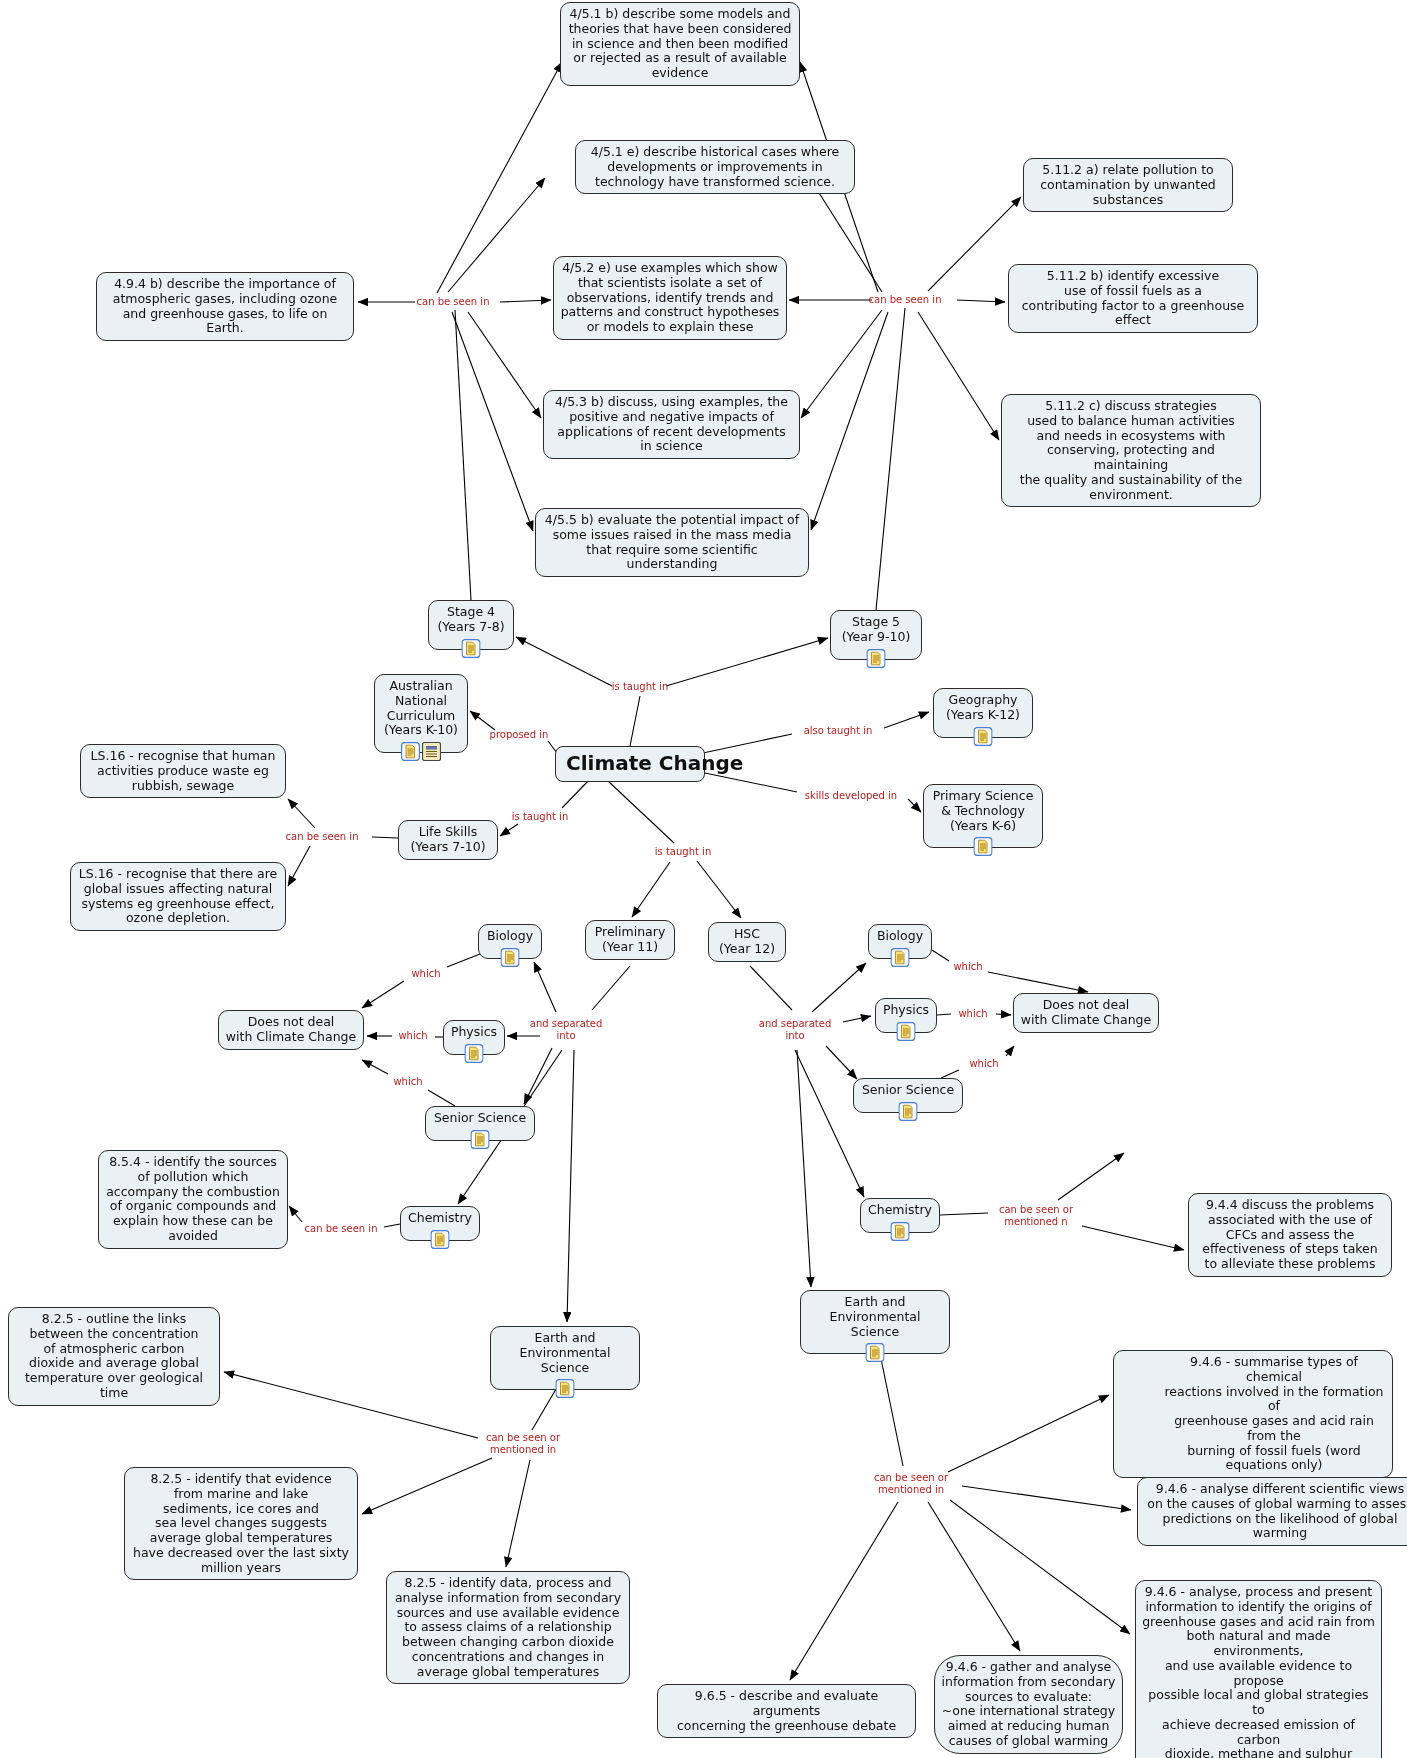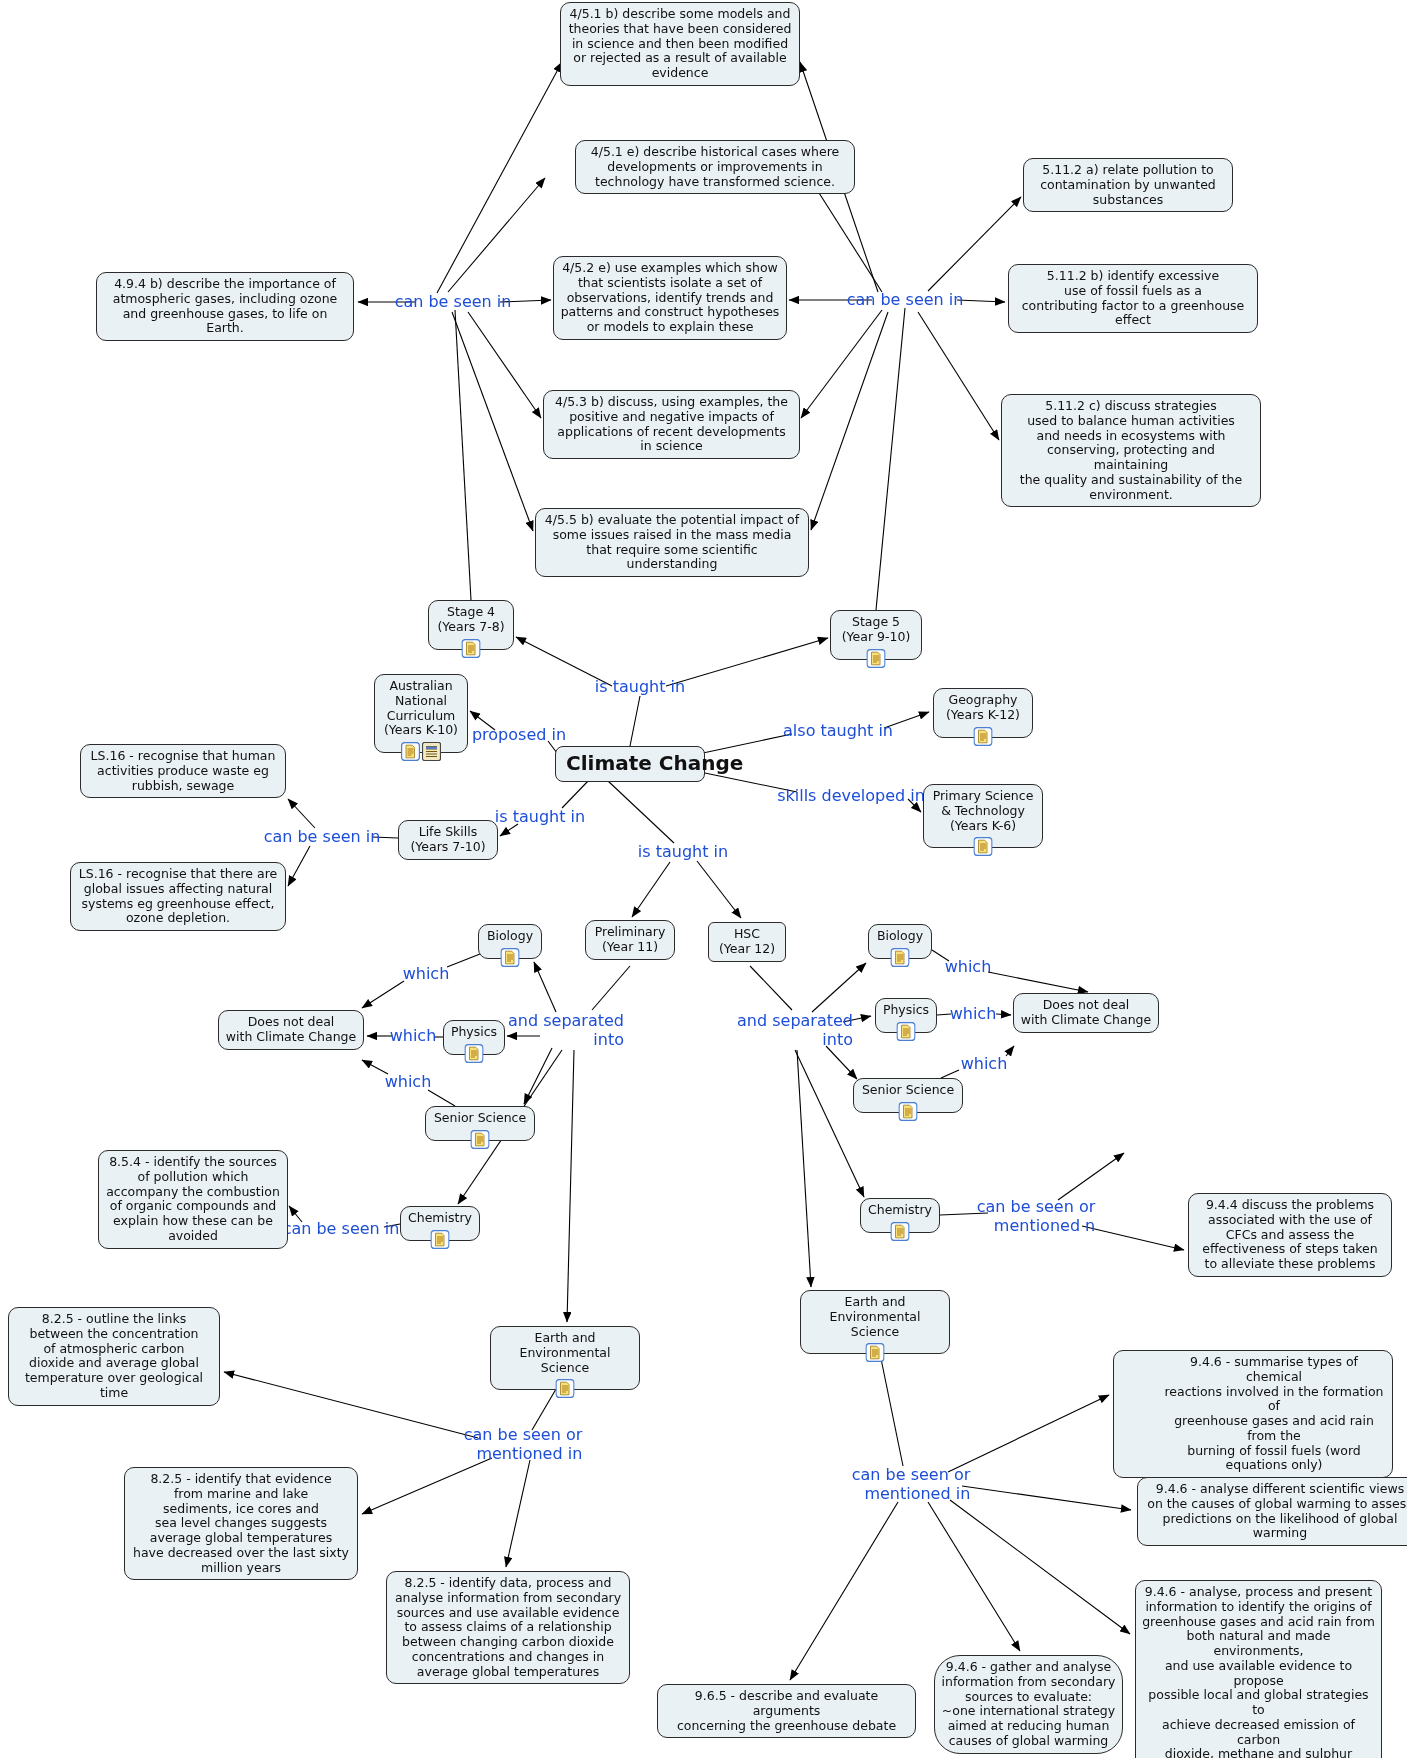--- a/index.html
+++ b/index.html
@@ -19,21 +19,21 @@
   .node.main{
     font-size:20px;font-weight:bold;border-radius:8px;padding:5px 10px;
     white-space:nowrap;z-index:4;
   }
   .icon-row{
     position:absolute;left:50%;bottom:-9px;transform:translateX(-50%);
     display:flex;gap:2px;z-index:5;line-height:0;
   }
   .llabel{
     position:absolute;z-index:2;transform:translate(-50%,-50%);
-    font-size:16px;line-height:1.2;text-align:right;white-space:pre-line;color:#1d4ed8;
+    font-size:10px;line-height:1.2;text-align:center;white-space:pre-line;color:#b91c1c;
   }
 </style>
 </head>
 <body>
 
 <div id="canvas">
   <svg id="edges" xmlns="http://www.w3.org/2000/svg">
     <defs>
       <marker id="arw" viewBox="0 0 10 8" refX="9.5" refY="4" markerWidth="11" markerHeight="8.5" orient="auto" markerUnits="userSpaceOnUse">
         <path d="M0,0 L10,4 L0,8 z" fill="#000"></path>
@@ -166,21 +166,21 @@
             <rect x="0.5" y="0.5" width="18" height="18" rx="3.5" fill="#fdfdfd" stroke="#4a7fd4" stroke-width="1.4"></rect>
             <path d="M5 3.2h6.2l2.3 2.3v10.3H5z" fill="#f7e27a" stroke="#9a7a1e" stroke-width="0.8"></path>
             <path d="M6.5 7h6M6.5 9h6M6.5 11h6M6.5 13h4" stroke="#b07818" stroke-width="1"></path>
           </svg></span></div></div>
     <div class="node" style="left: 398px; top: 820px; width: 100px;"><span>Life Skills
 (Years 7-10)</span></div>
     <div class="node" style="left: 80px; top: 744px; width: 206px;"><span>LS.16 - recognise that human activities produce waste eg rubbish, sewage</span></div>
     <div class="node" style="left: 70px; top: 862px; width: 216px;"><span>LS.16 - recognise that there are global issues affecting natural systems eg greenhouse effect, ozone depletion.</span></div>
     <div class="node" style="left: 585px; top: 920px; width: 90px;"><span>Preliminary
 (Year 11)</span></div>
-    <div class="node" style="left: 708px; top: 922px; width: 78px; border-radius: 6px;"><span>HSC
+    <div class="node" style="left: 708px; top: 922px; width: 78px;"><span>HSC
 (Year 12)</span></div>
     <div class="node has-icons" style="left: 478px; top: 924px; width: 64px;"><span>Biology</span><div class="icon-row"><span><svg width="19" height="19" viewBox="0 0 19 19">
             <rect x="0.5" y="0.5" width="18" height="18" rx="3.5" fill="#fdfdfd" stroke="#4a7fd4" stroke-width="1.4"></rect>
             <path d="M5 3.2h6.2l2.3 2.3v10.3H5z" fill="#f7e27a" stroke="#9a7a1e" stroke-width="0.8"></path>
             <path d="M6.5 7h6M6.5 9h6M6.5 11h6M6.5 13h4" stroke="#b07818" stroke-width="1"></path>
           </svg></span></div></div>
     <div class="node has-icons" style="left: 443px; top: 1020px; width: 62px;"><span>Physics</span><div class="icon-row"><span><svg width="19" height="19" viewBox="0 0 19 19">
             <rect x="0.5" y="0.5" width="18" height="18" rx="3.5" fill="#fdfdfd" stroke="#4a7fd4" stroke-width="1.4"></rect>
             <path d="M5 3.2h6.2l2.3 2.3v10.3H5z" fill="#f7e27a" stroke="#9a7a1e" stroke-width="0.8"></path>
             <path d="M6.5 7h6M6.5 9h6M6.5 11h6M6.5 13h4" stroke="#b07818" stroke-width="1"></path>

